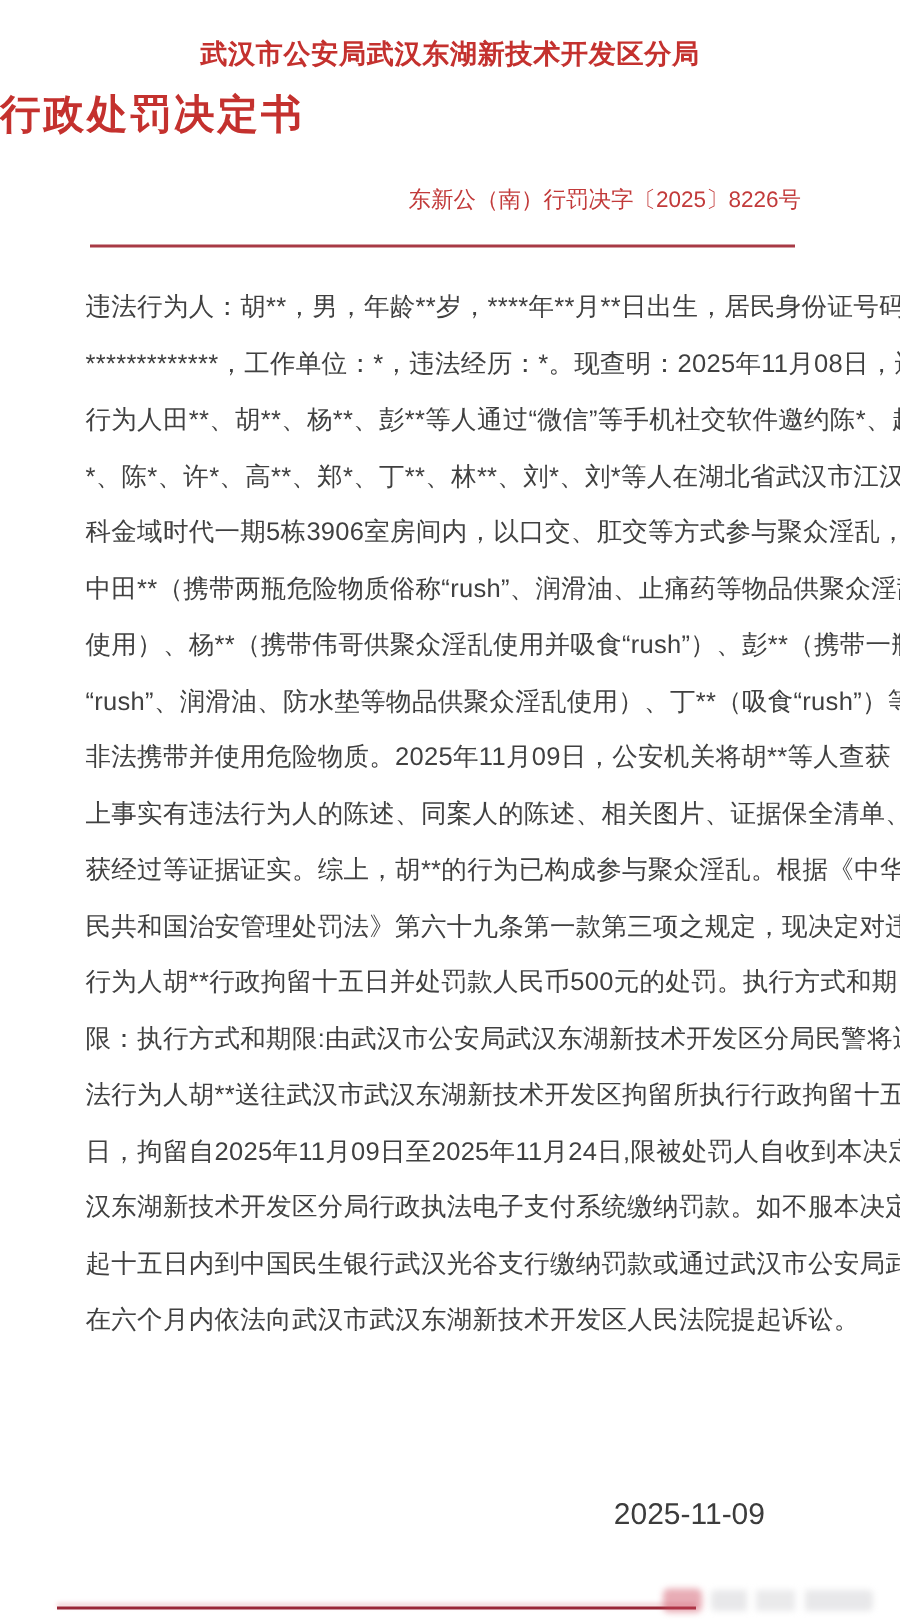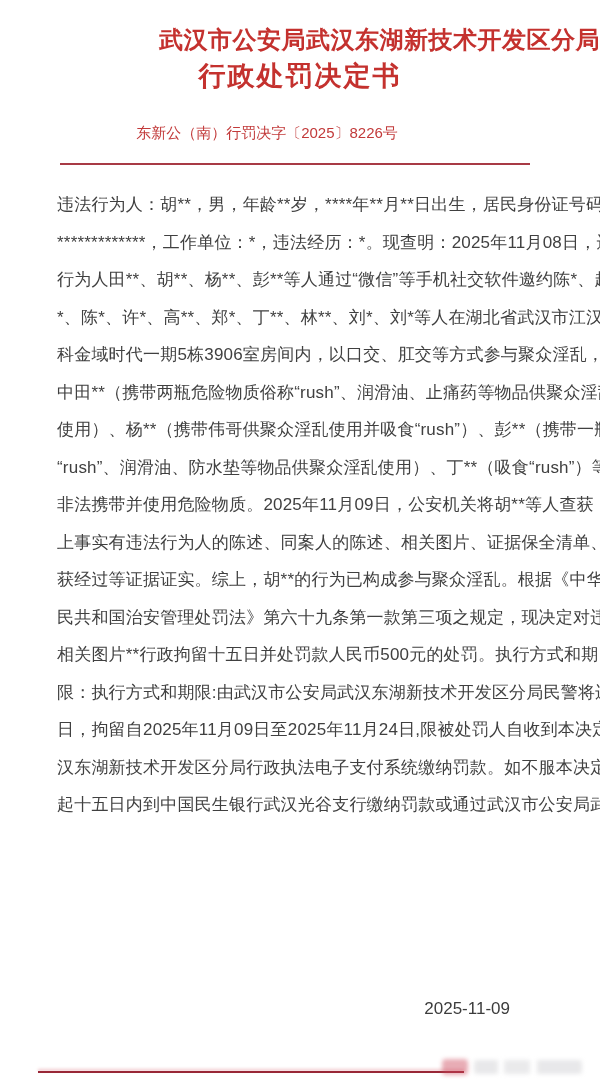--- a/index.html
+++ b/index.html
@@ -5,54 +5,54 @@
   html,body{margin:0;padding:0;background:#fff;}
   .page{
     position:relative;
     width:600px;height:1082px;
     background:#ffffff;
     overflow:hidden;
     font-family:"Liberation Sans","DejaVu Sans",sans-serif;
   }
   .org-title{
     position:absolute;top:24px;left:0;width:100%;
-    text-align:right;
-    font-size:24px;font-weight:bold;
+    text-align:center;
+    font-size:18px;font-weight:bold;
     color:#c4312e;
     letter-spacing:0.5px;
   }
   .doc-title{
     position:absolute;top:58px;left:0;width:100%;
-    text-align:center;
+    text-align:left;
     font-size:27px;font-weight:bold;
     color:#c4312e;
     letter-spacing:2px;
   }
   .doc-number{
     position:absolute;top:124px;left:0;right:66px;
-    text-align:center;
+    text-align:right;
     font-size:15px;
     color:#c23a3a;
   }
   .divider-top{
     position:absolute;top:163px;left:60px;width:470px;height:2px;
     background:#a83a45;
   }
   .body-text{
     position:absolute;top:186px;left:57px;width:486px;
     font-size:17px;
     line-height:37.5px;
     color:#404040;
     letter-spacing:0.2px;
   }
   .body-line{white-space:nowrap;}
   .date-line{
     position:absolute;top:999px;left:0;right:90px;
     text-align:right;
-    font-size:17px;
+    font-size:20px;
     color:#3c3c3c;
   }
   .divider-bottom{
     position:absolute;top:1071px;left:38px;width:426px;height:2px;
     background:#992737;
     box-shadow:0 -2px 3px rgba(220,120,130,0.45);
   }
   .wm-blob{
     position:absolute;top:1059px;left:442px;width:26px;height:16px;
     background:rgba(205,70,90,0.45);
@@ -88,25 +88,27 @@
     <div class="body-line">行为人田**、胡**、杨**、彭**等人通过“微信”等手机社交软件邀约陈*、赵</div>
     <div class="body-line">*、陈*、许*、高**、郑*、丁**、林**、刘*、刘*等人在湖北省武汉市江汉区万</div>
     <div class="body-line">科金域时代一期5栋3906室房间内，以口交、肛交等方式参与聚众淫乱，其</div>
     <div class="body-line">中田**（携带两瓶危险物质俗称“rush”、润滑油、止痛药等物品供聚众淫乱</div>
     <div class="body-line">使用）、杨**（携带伟哥供聚众淫乱使用并吸食“rush”）、彭**（携带一瓶</div>
     <div class="body-line">“rush”、润滑油、防水垫等物品供聚众淫乱使用）、丁**（吸食“rush”）等人</div>
     <div class="body-line">非法携带并使用危险物质。2025年11月09日，公安机关将胡**等人查获 以</div>
     <div class="body-line">上事实有违法行为人的陈述、同案人的陈述、相关图片、证据保全清单、查</div>
     <div class="body-line">获经过等证据证实。综上，胡**的行为已构成参与聚众淫乱。根据《中华人</div>
     <div class="body-line">民共和国治安管理处罚法》第六十九条第一款第三项之规定，现决定对违法</div>
-    <div class="body-line">相关图片**行政拘留十五日并处罚款人民币500元的处罚。执行方式和期</div>
+    <div class="body-line">行为人胡**行政拘留十五日并处罚款人民币500元的处罚。执行方式和期</div>
     <div class="body-line">限：执行方式和期限:由武汉市公安局武汉东湖新技术开发区分局民警将违</div>
+    <div class="body-line">法行为人胡**送往武汉市武汉东湖新技术开发区拘留所执行行政拘留十五</div>
     <div class="body-line">日，拘留自2025年11月09日至2025年11月24日,限被处罚人自收到本决定书</div>
     <div class="body-line">汉东湖新技术开发区分局行政执法电子支付系统缴纳罚款。如不服本决定，</div>
     <div class="body-line">起十五日内到中国民生银行武汉光谷支行缴纳罚款或通过武汉市公安局武</div>
+    <div class="body-line">在六个月内依法向武汉市武汉东湖新技术开发区人民法院提起诉讼。</div>
   </div>
 
   <div class="date-line">2025-11-09</div>
 
   <div class="divider-bottom"></div>
   <div class="wm-blob"></div>
   <div class="wm-faint"></div>
 
 </div>
 

